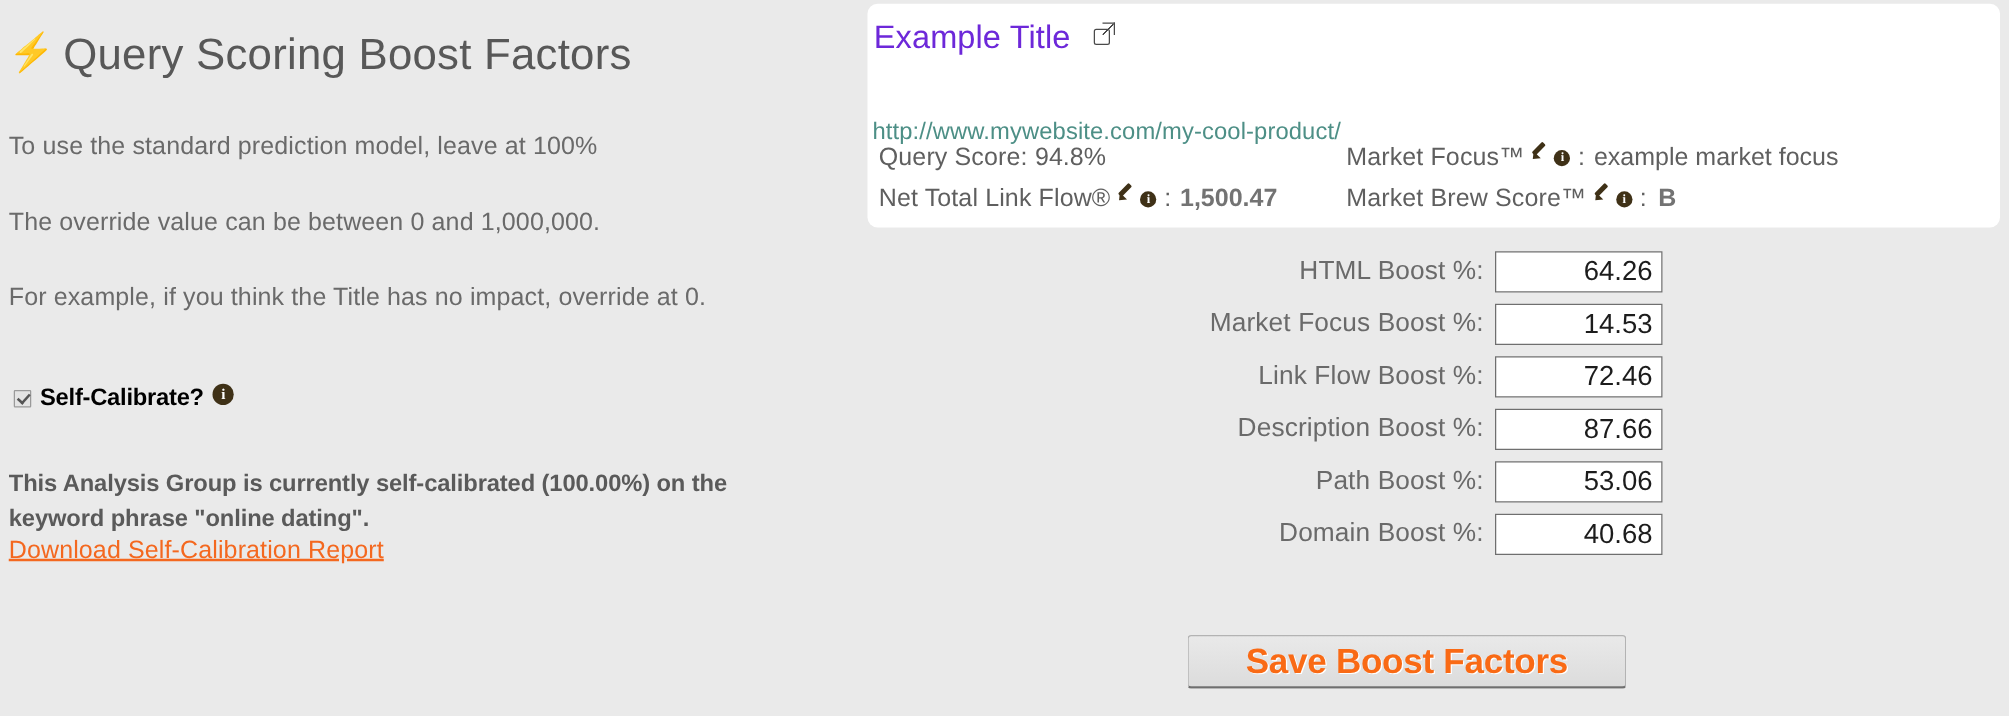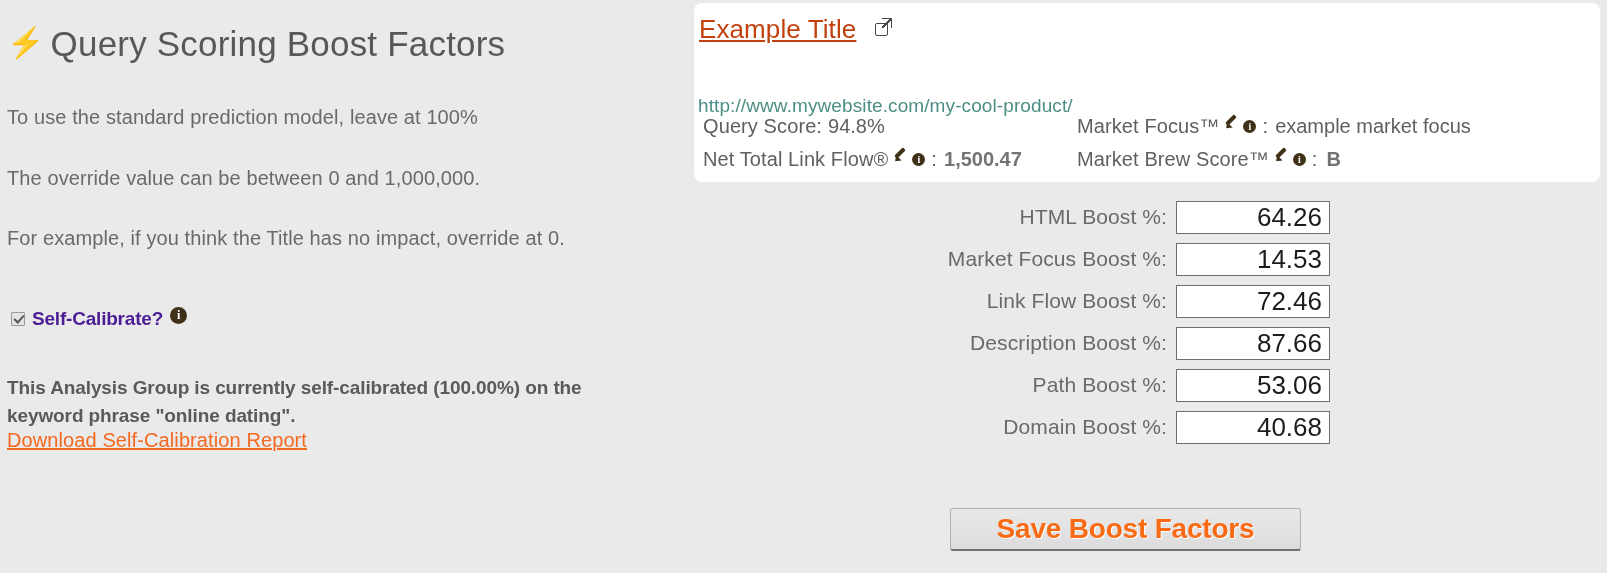--- a/index.html
+++ b/index.html
@@ -85,21 +85,21 @@
     top: 0px;
     width: 4px;
     height: 8px;
     border: solid #555;
     border-width: 0 2px 2px 0;
     transform: rotate(42deg);
   }
   .calibrate-label {
     font-size: 19px;
     font-weight: bold;
-    color: #4c1d95;
+    color: #000000;
     letter-spacing: -0.2px;
   }
   .info-icon {
     display: inline-block;
     width: 15px;
     height: 15px;
     border-radius: 50%;
     background: #3f3117;
     color: #ffffff;
     font-size: 11px;
@@ -156,22 +156,21 @@
     position: absolute;
     left: 5px;
     top: 11px;
     display: flex;
     align-items: flex-start;
     gap: 19px;
   }
   .serp-title {
     font-size: 26px;
     font-weight: 300;
-    color: #c2410c;
-    text-decoration: underline;
+    color: #6d28d9;
     letter-spacing: 0.1px;
     cursor: pointer;
     white-space: nowrap;
   }
   .ext-icon {
     display: inline-block;
     width: 16px;
     height: 16px;
     position: relative;
     margin-top: 5px;
@@ -302,27 +301,27 @@
   .boost-label {
     font-size: 21px;
     font-weight: 300;
     color: #6a6a6a;
     text-align: right;
     padding-right: 9px;
     white-space: nowrap;
     letter-spacing: 0.1px;
   }
   .boost-input {
-    width: 154px;
+    width: 134px;
     height: 33px;
     box-sizing: border-box;
     border: 1px solid #6f6f6f;
     background: #ffffff;
     font-family: "Liberation Sans", sans-serif;
-    font-size: 26px;
+    font-size: 22px;
     color: #1c1c1c;
     text-align: right;
     padding: 0 7px 0 4px;
     border-radius: 0;
     outline: none;
   }
 
   .save-btn {
     position: absolute;
     left: 950px;

